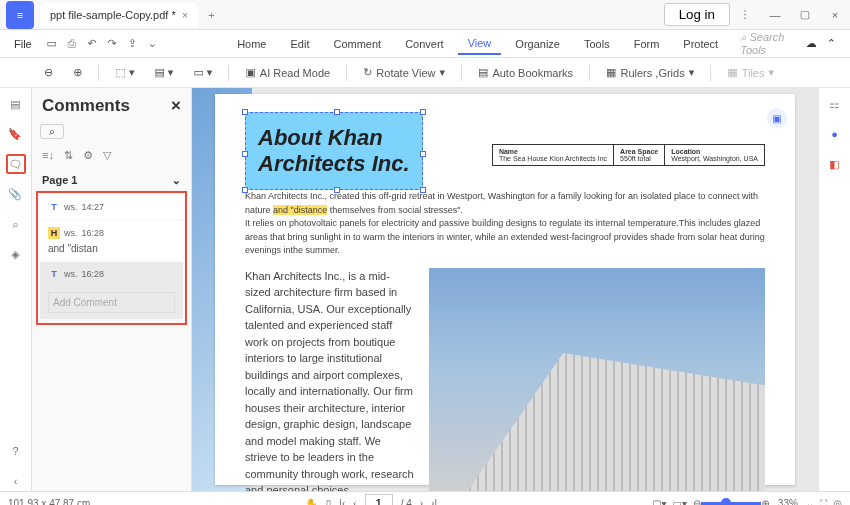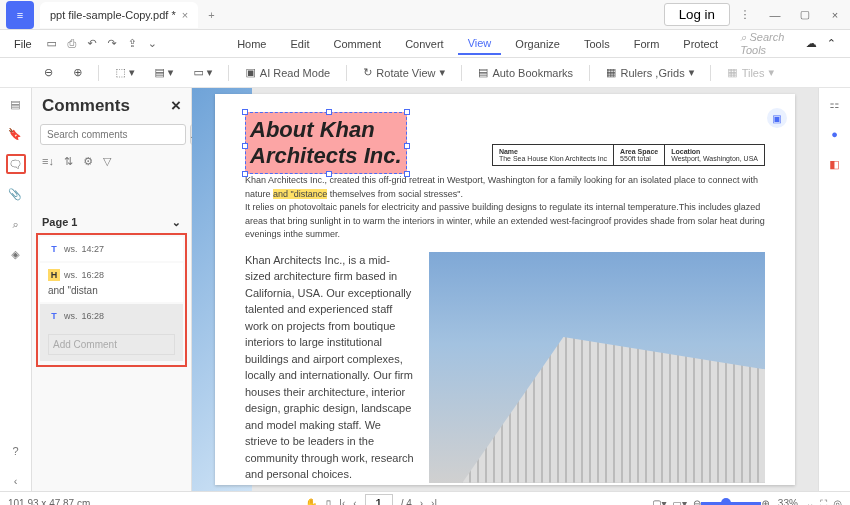--- a/index.html
+++ b/index.html
@@ -26,33 +26,33 @@
 .left-rail { width: 32px; background: #fff; border-right: 1px solid #e0e0e0; display: flex; flex-direction: column; align-items: center; padding-top: 6px; gap: 10px; }
 .rail-icon { width: 20px; height: 20px; display: flex; align-items: center; justify-content: center; color: #777; }
 .rail-icon.selected { border: 2px solid #e74c3c; border-radius: 2px; color: #555; }
 .rail-spacer { flex: 1; }
 .panel { width: 160px; background: #f9f9f9; border-right: 1px solid #e0e0e0; display: flex; flex-direction: column; }
 .panel-head { display: flex; justify-content: space-between; align-items: center; padding: 8px 10px; font-weight: 600; font-size: 17px; color: #333; }
 .search-row { display: flex; padding: 0 8px 6px; gap: 4px; }
 .search-input { flex: 1; border: 1px solid #d0d0d0; border-radius: 3px; padding: 4px 6px; font-size: 10px; color: #999; }
 .search-btn { width: 24px; border: 1px solid #d0d0d0; border-radius: 3px; display: flex; align-items: center; justify-content: center; }
 .sort-row { display: flex; padding: 4px 10px; gap: 10px; color: #777; }
-.page-header { display: flex; justify-content: space-between; padding: 8px 10px 4px; font-size: 11px; font-weight: 600; margin-top: 36px; }
+.page-header { display: flex; justify-content: space-between; padding: 8px 10px 4px; font-size: 11px; font-weight: 600; }
 .comment-list { margin: 0 4px; border: 2px solid #e74c3c; padding: 2px; }
 .comment-item { background: #fff; padding: 6px 8px; margin-bottom: 2px; }
 .comment-item.sel { background: #eaeaea; }
 .cm-head { display: flex; align-items: center; gap: 4px; font-size: 9px; color: #666; }
 .cm-badge { width: 12px; height: 12px; display: inline-flex; align-items: center; justify-content: center; font-weight: bold; font-size: 9px; }
 .cm-t { color: #4a6cf7; }
 .cm-h { background: #ffd966; color: #333; }
 .cm-text { margin-top: 4px; font-size: 10px; color: #555; }
 .add-comment { border: 1px solid #ddd; padding: 4px; margin-top: 12px; color: #aaa; font-size: 10px; }
 .doc-area { flex: 1; background: #e8e8e8; position: relative; overflow: hidden; display: flex; justify-content: center; }
 .page { background: #fff; width: 580px; margin: 6px 0; box-shadow: 0 1px 3px rgba(0,0,0,0.2); position: relative; padding: 18px 30px; }
-.doc-title { font-family: Arial, sans-serif; font-weight: 800; font-size: 22px; font-style: italic; color: #222; border: 1px dashed #4a6cf7; padding: 4px; position: relative; display: inline-block; background: #fca5a5; }
+.doc-title { font-family: Arial, sans-serif; font-weight: 800; font-size: 22px; font-style: italic; color: #222; border: 1px dashed #4a6cf7; padding: 12px; position: relative; display: inline-block; background: #7dd3fc; }
 .doc-title2 { display: block; }
 .sel-handle { position: absolute; width: 6px; height: 6px; background: #fff; border: 1px solid #4a6cf7; }
 .brand-row { position: absolute; right: 30px; top: 18px; display: flex; gap: 14px; align-items: center; font-size: 8px; }
 .info-row { position: absolute; right: 30px; top: 50px; display: flex; border: 1px solid #333; font-size: 7px; }
 .info-cell { border-right: 1px solid #333; padding: 3px 6px; }
 .info-cell:last-child { border-right: none; }
 .info-cell b { display: block; }
 .body-text { font-size: 9px; color: #444; line-height: 1.5; }
 .hl { background: #ffe066; }
 .columns { display: flex; margin-top: 10px; gap: 14px; }
@@ -147,21 +147,20 @@
     <div class="rail-icon">?</div>
     <div class="rail-icon">‹</div>
   </div>
 
   <div class="panel">
     <div class="panel-head">
       <span>Comments</span>
       <span>×</span>
     </div>
     <div class="search-row">
-      <input class="search-input" placeholder="Search comments" style="">
       <div class="search-btn">⌕</div>
     </div>
     <div class="sort-row">
       <span>≡↓</span>
       <span>⇅</span>
       <span>⚙</span>
       <span>▽</span>
     </div>
     <div class="page-header">
       <span>Page 1</span>

